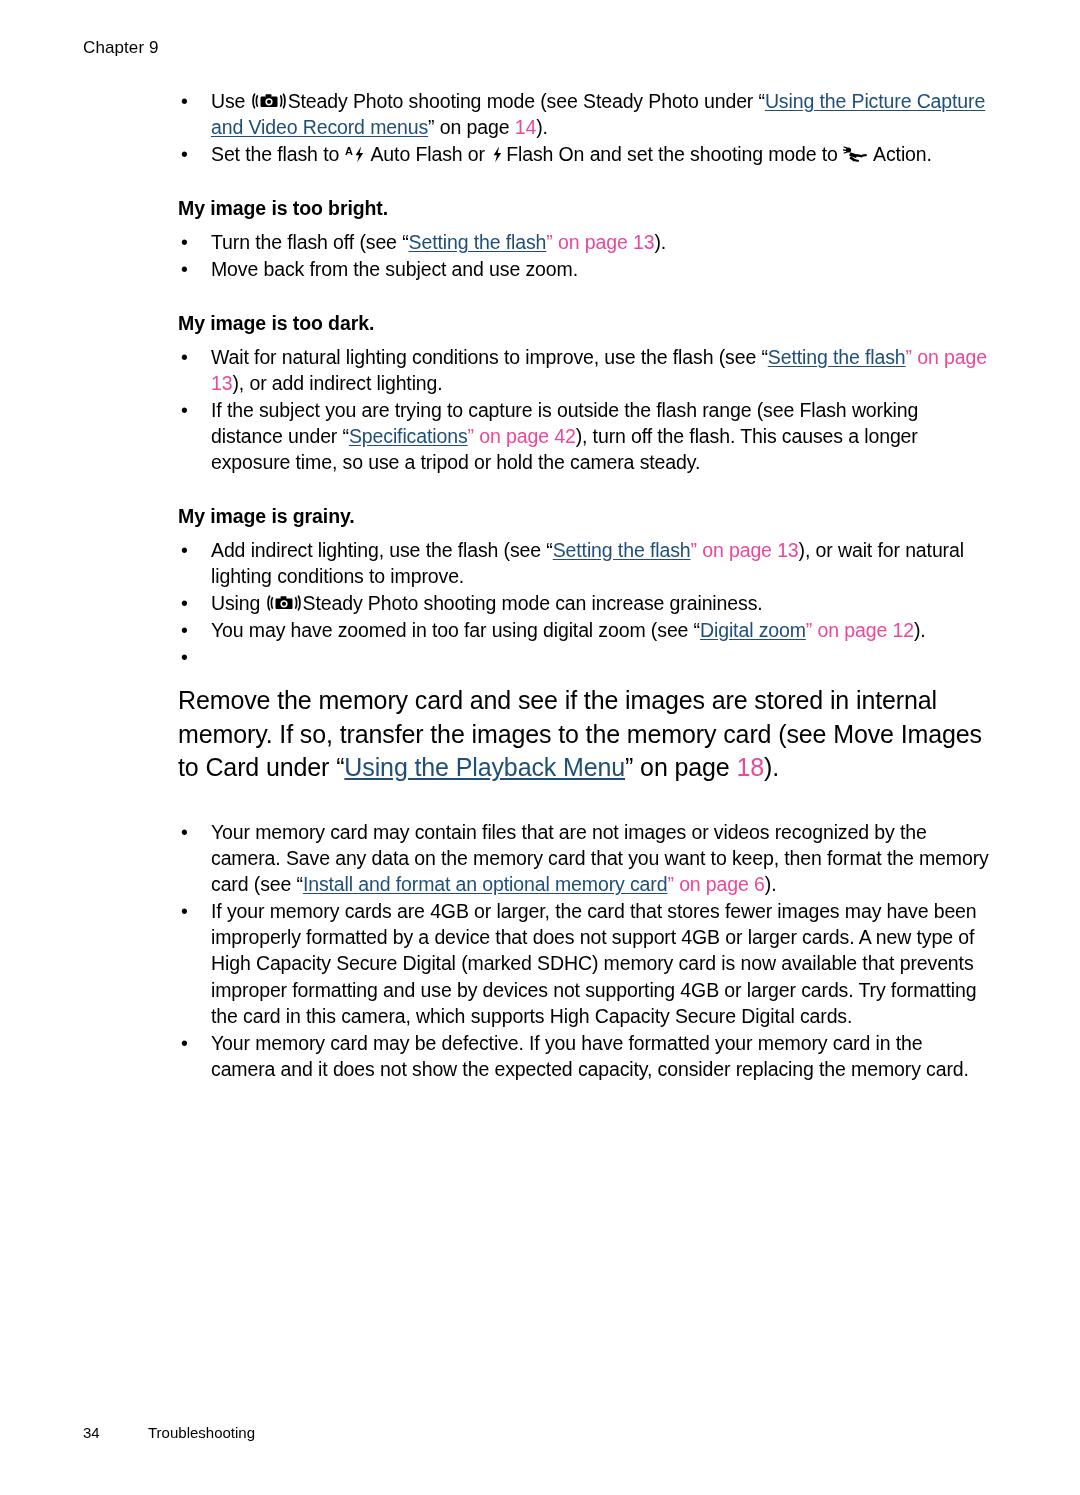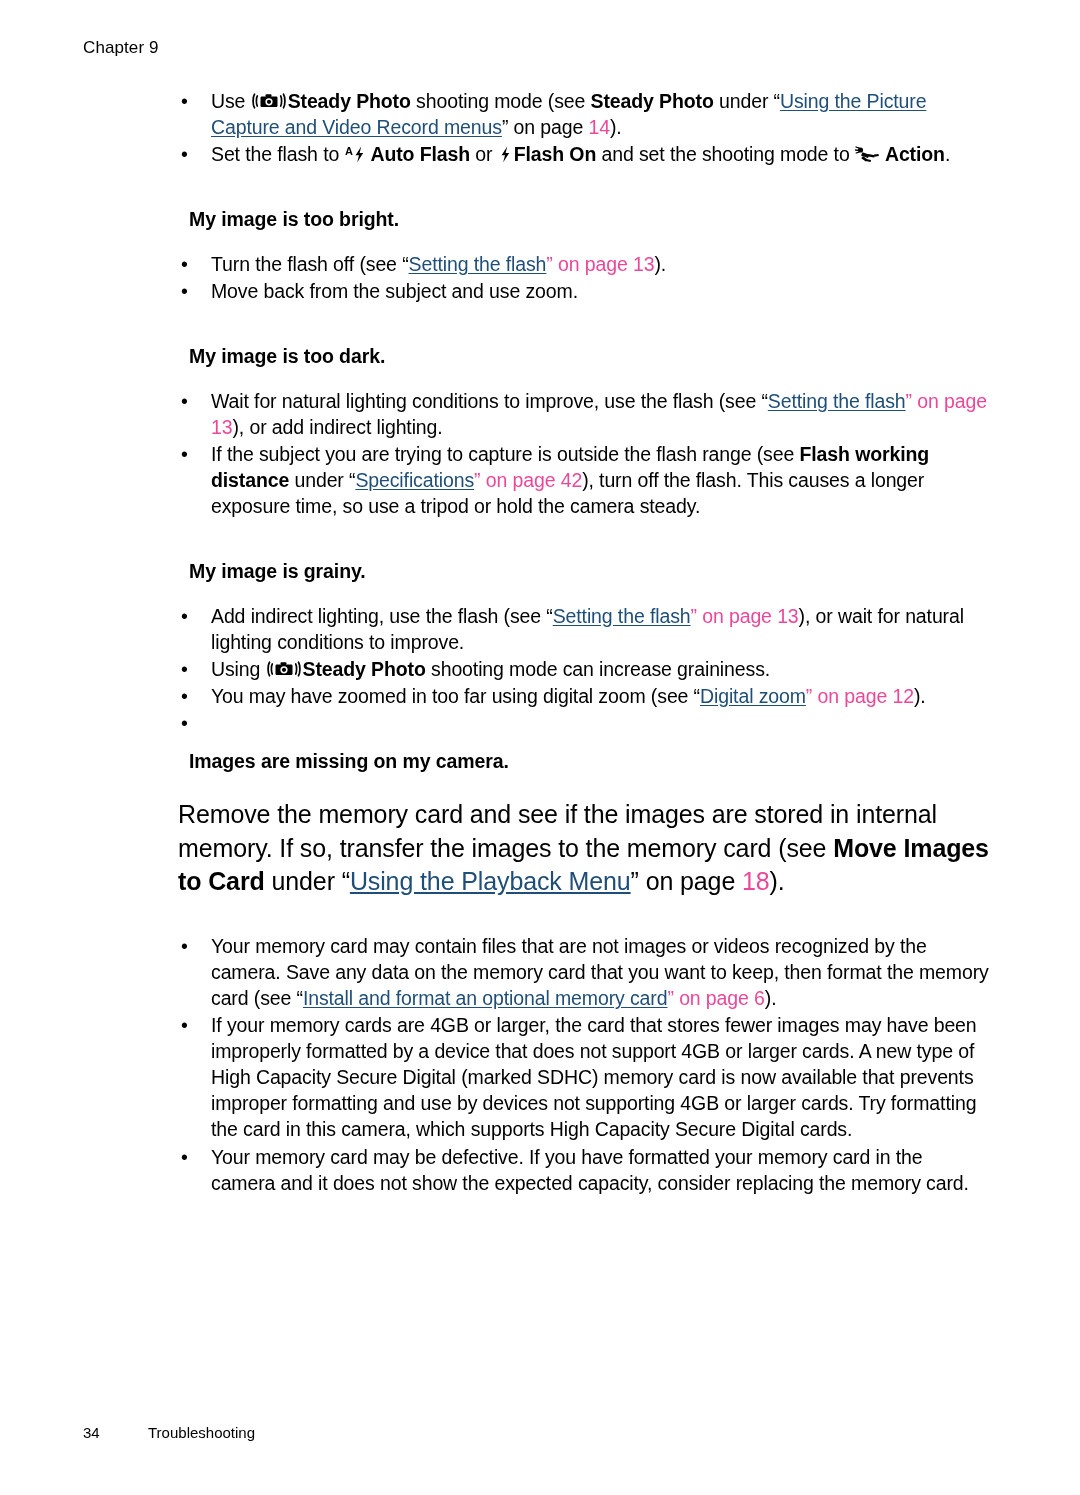--- a/index.html
+++ b/index.html
@@ -31,21 +31,21 @@
   .content {
     position: absolute;
     left: 178px;
     top: 88px;
     width: 812px;
   }
   .heading {
     font-size: 19.5px;
     font-weight: bold;
     line-height: 1.33;
-    margin: 11px;
+    margin: 0;
     letter-spacing: -0.1px;
   }
   .spacer-lg { height: 28px; }
   .spacer-sm { height: 12px; }
   .spacer-xs { height: 7px; }
 
   ul.bullets {
     list-style: none;
     margin: 0;
     padding: 0;
@@ -64,21 +64,21 @@
     top: 0;
     font-size: 19.5px;
     line-height: 1.335;
   }
   p.para {
     font-size: 25px;
     line-height: 1.335;
     margin: 0;
     letter-spacing: -0.12px;
   }
-  b, strong { font-weight: bold; }
+  b, strong { font-weight: normal; }
   .lnk {
     color: #1f4e79;
     text-decoration: underline;
     text-underline-offset: 2px;
   }
   .lnk-plain {
     color: #ec4899;
     text-decoration: none;
   }
 
@@ -216,21 +216,20 @@
       <li>
         <span class="bullet-dot">•</span><span>You may have zoomed in too far using digital zoom (see “</span><a class="lnk" href="#">Digital zoom</a><span class="lnk-plain">” </span><span class="lnk-plain">on page 12</span><span>).</span>
       </li>
       <li>
         <span class="bullet-dot">•</span>
       </li>
     </ul>
 
     <div class="spacer-lg"></div>
 
-    <div class="heading">Images are missing on my camera.</div>
     <div class="spacer-sm"></div>
     <p class="para"><span>Remove the memory card and see if the images are stored in internal memory. If so, transfer the images to the memory card (see </span><b>Move Images to Card</b><span> under “</span><a class="lnk" href="#">Using the Playback Menu</a><span>” on page </span><span class="lnk-plain">18</span><span>).</span></p>
 
     <div class="spacer-lg"></div>
 
     <div class="spacer-xs"></div>
     <ul class="bullets">
       <li>
         <span class="bullet-dot">•</span><span>Your memory card may contain files that are not images or videos recognized by the camera. Save any data on the memory card that you want to keep, then format the memory card (see “</span><a class="lnk" href="#">Install and format an optional memory card</a><span class="lnk-plain">” </span><span class="lnk-plain">on page 6</span><span>).</span>
       </li>

